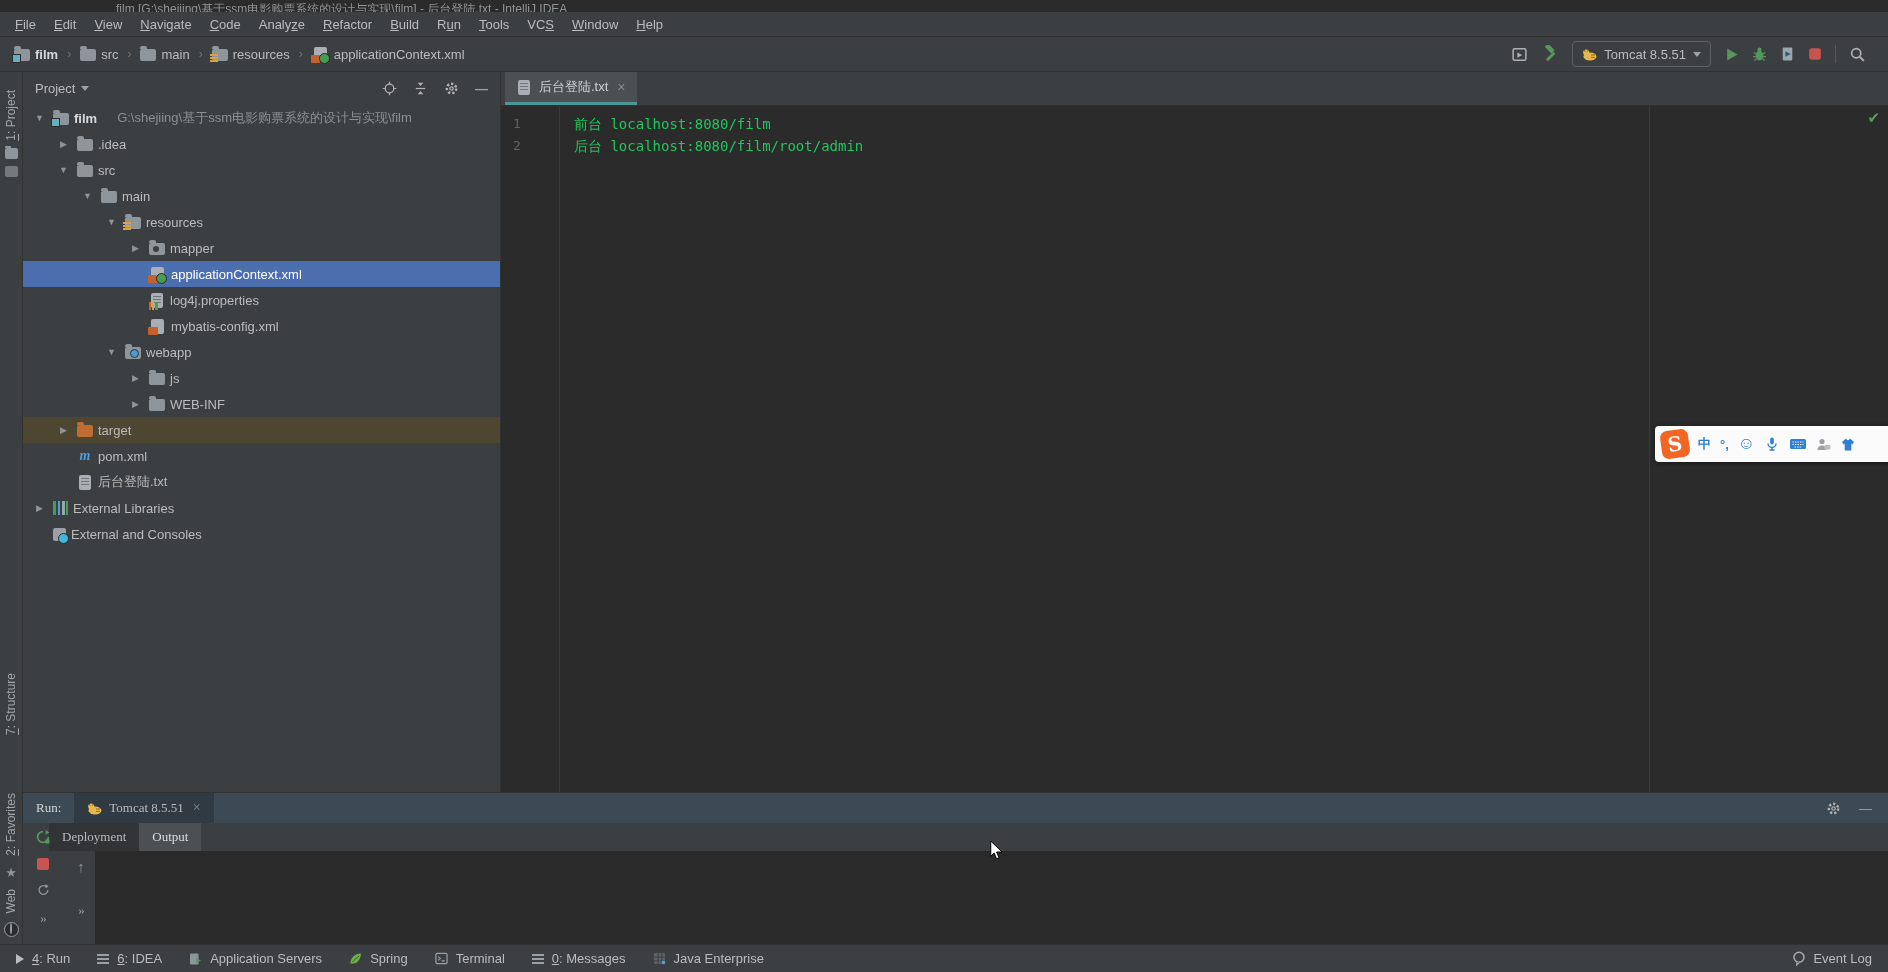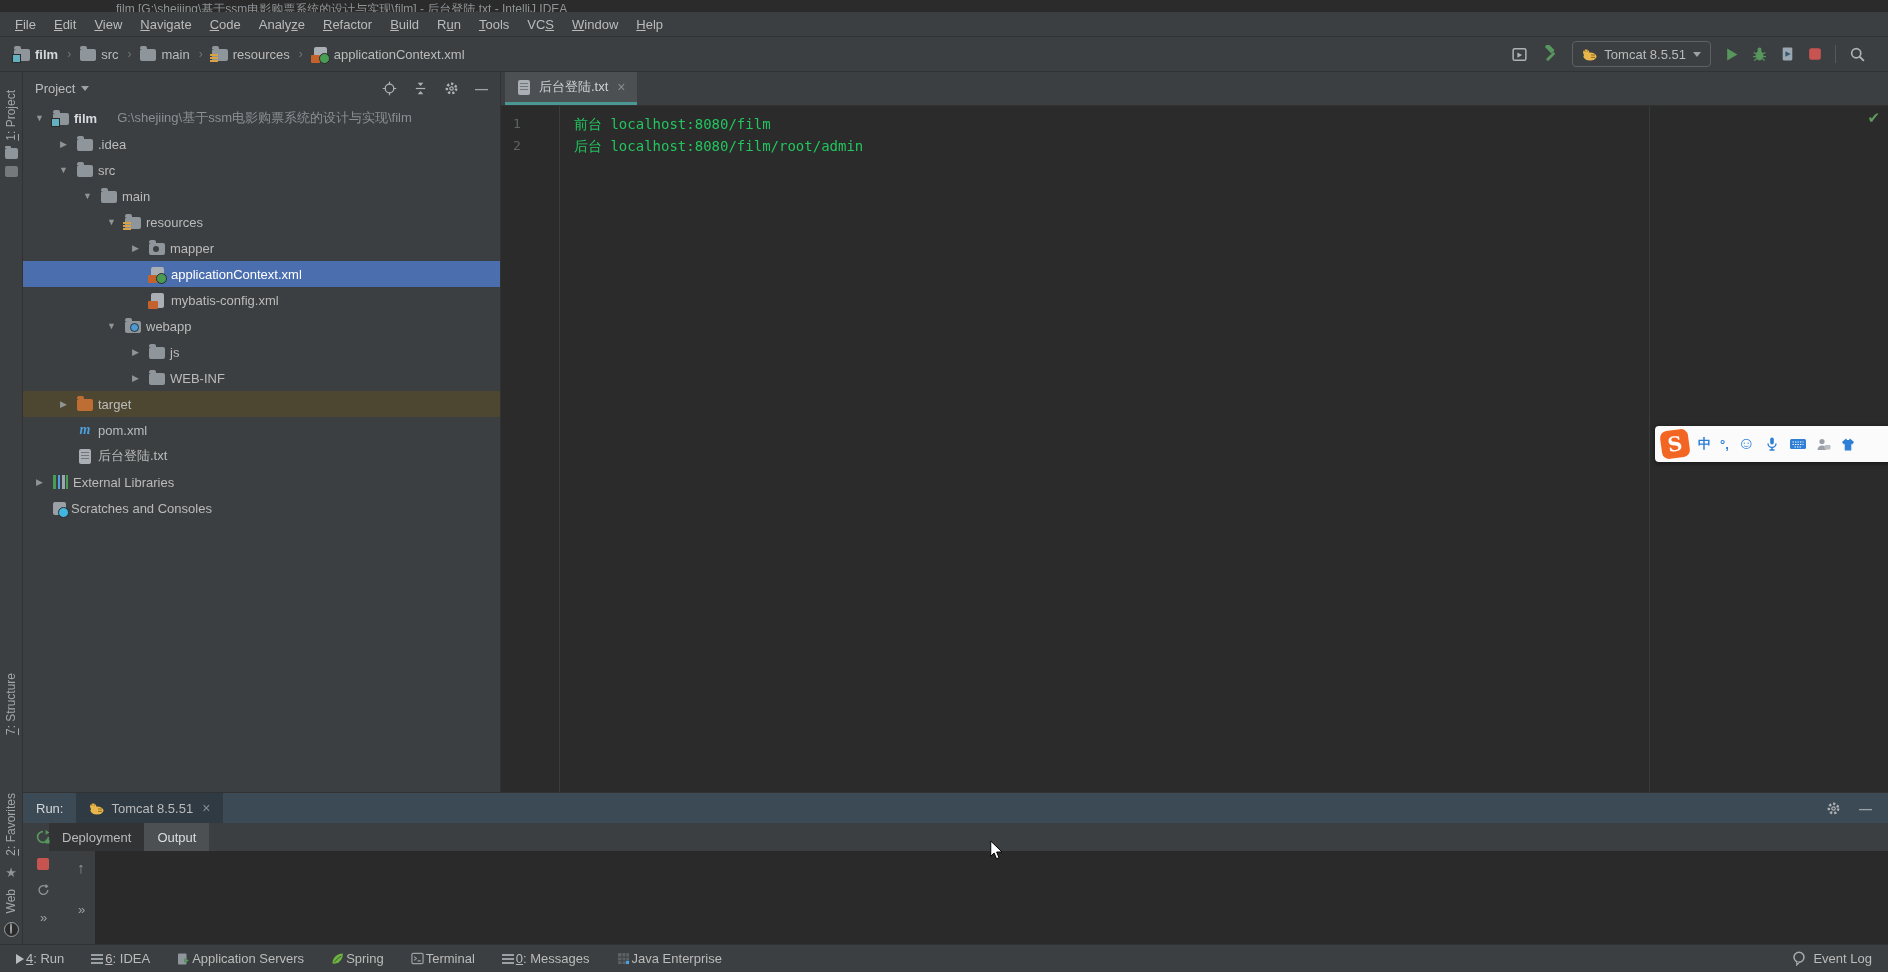--- a/index.html
+++ b/index.html
@@ -101,40 +101,40 @@
 
   
   .ime{left:1655px;top:426px;width:226px;height:36px;background:#fbfbfb;border-radius:4px;
        box-shadow:0 1px 5px rgba(0,0,0,.55);display:flex;align-items:center;gap:9px;padding:0 6px;}
   .slogo{width:28px;height:28px;background:#F26522;border-radius:7px;color:#fff;font-weight:bold;font-size:20px;
          display:flex;align-items:center;justify-content:center;transform:rotate(-8deg);font-family:"DejaVu Serif",serif;}
   .ime-blue{color:#2F7FD6;font-weight:bold;}
   .ime-smiley{font-size:17px;color:#2F7FD6;font-weight:normal;}
 
   
-  .runpanel{left:23px;top:792px;right:0;height:153px;background:#3c3f41;border-top:1px solid #323232;}
+  .runpanel{left:23px;top:792px;right:0;height:153px;background:#3c3f41;border-top:1px solid #323232;font-family:Liberation Serif, serif;}
   .run-header{height:30px;background:#3C4A56;display:flex;align-items:center;}
   .run-label{color:#d3d6d8;padding:0 13px;}
   .run-tab{height:30px;background:#2F3A42;display:flex;align-items:center;gap:7px;padding:0 13px;}
   .rh-icons{margin-left:auto;display:flex;align-items:center;gap:18px;padding-right:16px;color:#9da2a4;}
   .minus{font-weight:bold;color:#9da2a4;}
   .dep-tabs{position:absolute;left:26px;top:30px;height:28px;display:flex;}
   .dtab{display:flex;align-items:center;padding:0 13px;background:#313335;color:#b7bbbd;}
   .dtab.active{background:#4c5052;color:#dcdfe1;}
   .rcol1{position:absolute;left:5px;top:36px;width:30px;display:flex;flex-direction:column;align-items:center;gap:13px;}
   .rcol2{position:absolute;left:43px;top:66px;width:30px;display:flex;flex-direction:column;align-items:center;gap:26px;}
   .stop-sq{width:12px;height:12px;background:#C75450;border-radius:2px;}
   .chev2{color:#9aa0a3;font-size:13px;letter-spacing:-1px;}
   .uparrow{color:#8f9496;font-size:15px;}
   .console{position:absolute;left:72px;top:58px;right:0;bottom:0;background:#2a2a2a;}
 
   
   .statusbar{left:0;bottom:0;right:0;height:27px;background:#3c3f41;border-top:1px solid #323232;
              display:flex;align-items:center;gap:27px;padding:0 16px;}
-  .sitem{display:flex;align-items:center;gap:2px;}
+  .sitem{display:flex;align-items:center;gap:8px;}
   .sb-right{margin-left:auto;display:flex;align-items:center;gap:7px;}
   .play-sm{width:0;height:0;border-top:5px solid transparent;border-bottom:5px solid transparent;border-left:8px solid #b8bcbe;}
   .bars{width:12px;height:10px;background:repeating-linear-gradient(#9aa0a3 0 2px,transparent 2px 4px);}
 
   svg{display:block;}
   .cursor{left:988px;top:841px;}
 </style>
 </head>
 <body>
 
@@ -316,20 +316,25 @@
         <span class="fold f-map"></span>
         <span class="lbl">mapper</span>
       </div>
     <div class="row selected" style="--l:4">
         <span class="arrow"></span>
         <span class="f-sx"></span>
         <span class="lbl">applicationContext.xml</span>
       </div>
     <div class="row" style="--l:4">
         <span class="arrow"></span>
+        <span class="page f-prop"></span>
+        <span class="lbl">log4j.properties</span>
+      </div>
+    <div class="row" style="--l:4">
+        <span class="arrow"></span>
         <span class="f-xml"></span>
         <span class="lbl">mybatis-config.xml</span>
       </div>
     <div class="row" style="--l:3">
         <span class="arrow exp"></span>
         <span class="fold f-web"></span>
         <span class="lbl">webapp</span>
       </div>
     <div class="row" style="--l:4">
         <span class="arrow col"></span>
@@ -357,21 +362,21 @@
         <span class="lbl">后台登陆.txt</span>
       </div>
     <div class="row" style="--l:0">
         <span class="arrow col"></span>
         <span class="f-lib"></span>
         <span class="lbl">External Libraries</span>
       </div>
     <div class="row" style="--l:0">
         <span class="arrow"></span>
         <span class="f-scr"></span>
-        <span class="lbl">Scratches and Consoles</span>
+        <span class="lbl">External and Consoles</span>
       </div>
   </div>
 </div>
 
 <div class="abs splitter"></div>
 
 <div class="abs editor">
   <div class="tabbar">
     <div class="etab">
       <span class="page"></span>

